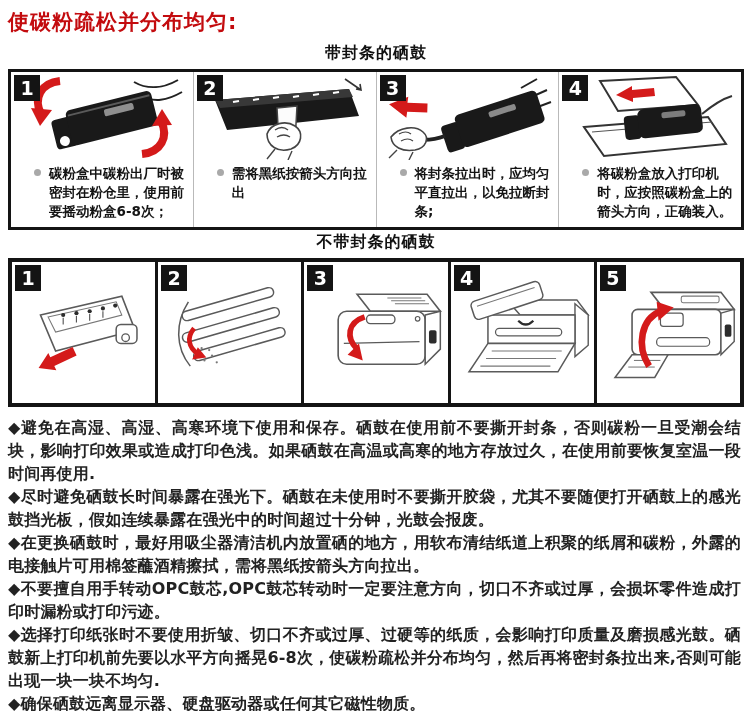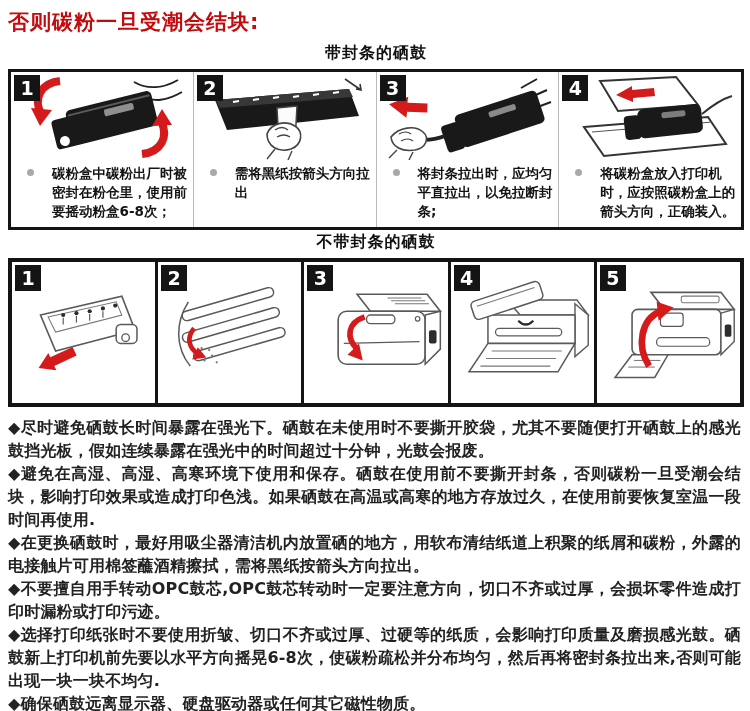--- a/index.html
+++ b/index.html
@@ -7,37 +7,37 @@
        font-family:"DejaVu Sans","Liberation Sans",sans-serif;color:#111;}
   .page{padding:4px 6px 0 8px;}
   .title{color:#c30b0e;font-size:21px;font-weight:bold;margin:4px 0 7px;letter-spacing:1px;}
   .sec-heading{font-size:16px;font-weight:bold;margin:2px 0 5px;color:#111;letter-spacing:1px;text-align:center;}
   .row{display:flex;border:3px solid #141414;background:#fff;}
   .row-sealed .panel{flex:1;position:relative;border-right:1px solid #b9b9b9;padding-bottom:6px;min-width:0;}
   .row-sealed .panel:last-child{border-right:none;}
   .badge{position:absolute;top:3px;left:3px;width:26px;height:26px;background:#141414;color:#fff;
          font-size:19px;font-weight:bold;display:flex;align-items:center;justify-content:center;z-index:2;}
   .illo{height:86px;display:flex;align-items:flex-start;justify-content:center;padding-top:2px;}
-  .cap{display:flex;gap:18px;padding:4px 5px 0 16px;}
+  .cap{display:flex;gap:8px;padding:4px 5px 0 23px;}
   .dot{width:7px;height:7px;border-radius:50%;background:#a9a9a9;margin-top:5px;flex:none;}
   .cap p{margin:0;font-size:13.5px;font-weight:bold;line-height:1.42;color:#141414;}
   .row-unsealed{border-width:4px;margin-top:3px;}
   .row-unsealed .panel{flex:1;position:relative;border-right:3px solid #141414;height:141px;
          display:flex;align-items:center;justify-content:center;min-width:0;}
   .row-unsealed .panel:last-child{border-right:none;}
   .notes{margin-top:9px;padding-right:3px;}
   .note{margin:0;font-size:16px;font-weight:bold;color:#222;line-height:23px;text-align:justify;letter-spacing:0.2px;}
   svg{display:block;}
 </style>
 </head>
 <body>
 
 <div class="page">
 
-  <h1 class="title">否则碳粉一旦受潮会结块:</h1>
+  <h1 class="title">使碳粉疏松并分布均匀:</h1>
 
   <h2 class="sec-heading">带封条的硒鼓</h2>
 
   <div class="row row-sealed">
 
     <div class="panel">
       <div class="badge">1</div>
       <div class="illo">
         <svg width="176" height="86" viewBox="0 0 176 86">
           <path d="M120 8 C 134 16, 150 14, 164 6" stroke="#222" stroke-width="2" fill="none"></path>
@@ -262,21 +262,21 @@
         <g>
           <path d="M54 96 C 40 74, 46 46, 66 38" fill="none" stroke="#d41a1a" stroke-width="7"></path>
           <polygon points="80,34 62,28 64,48" fill="#d41a1a"></polygon>
         </g>
       </svg>
     </div>
 
   </div>
 
   <div class="notes">
+    <p class="note"><span>◆</span><span>避免在高湿、高湿、高寒环境下使用和保存。硒鼓在使用前不要撕开封条，否则碳粉一旦受潮会结块，影响打印效果或造成打印色浅。如果硒鼓在高温或高寒的地方存放过久，在使用前要恢复室温一段时间再使用.</span></p>
     <p class="note"><span>◆</span><span>尽时避免硒鼓长时间暴露在强光下。硒鼓在未使用时不要撕开胶袋，尤其不要随便打开硒鼓上的感光鼓挡光板，假如连续暴露在强光中的时间超过十分钟，光鼓会报废。</span></p>
-    <p class="note"><span>◆</span><span>避免在高湿、高湿、高寒环境下使用和保存。硒鼓在使用前不要撕开封条，否则碳粉一旦受潮会结块，影响打印效果或造成打印色浅。如果硒鼓在高温或高寒的地方存放过久，在使用前要恢复室温一段时间再使用.</span></p>
     <p class="note"><span>◆</span><span>在更换硒鼓时，最好用吸尘器清洁机内放置硒的地方，用软布清结纸道上积聚的纸屑和碳粉，外露的电接触片可用棉签蘸酒精擦拭，需将黑纸按箭头方向拉出。</span></p>
     <p class="note"><span>◆</span><span>不要擅自用手转动OPC鼓芯,OPC鼓芯转动时一定要注意方向，切口不齐或过厚，会损坏零件造成打印时漏粉或打印污迹。</span></p>
     <p class="note"><span>◆</span><span>选择打印纸张时不要使用折皱、切口不齐或过厚、过硬等的纸质，会影响打印质量及磨损感光鼓。硒鼓新上打印机前先要以水平方向摇晃6-8次，使碳粉疏松并分布均匀，然后再将密封条拉出来,否则可能出现一块一块不均匀.</span></p>
     <p class="note"><span>◆</span><span>确保硒鼓远离显示器、硬盘驱动器或任何其它磁性物质。</span></p>
   </div>
 
 </div>
 
 </body></html>

